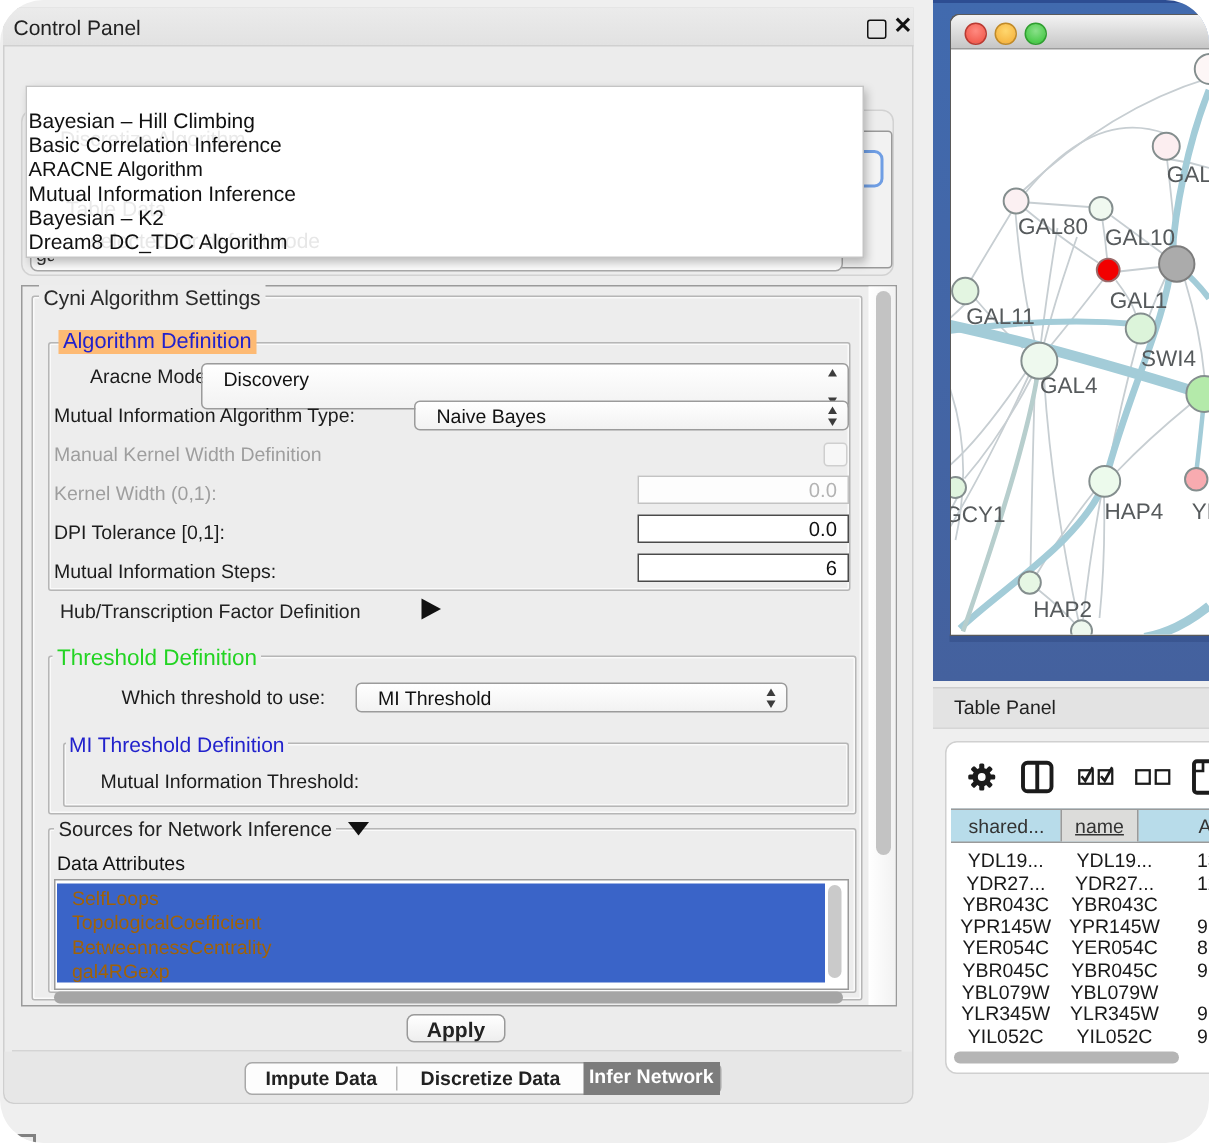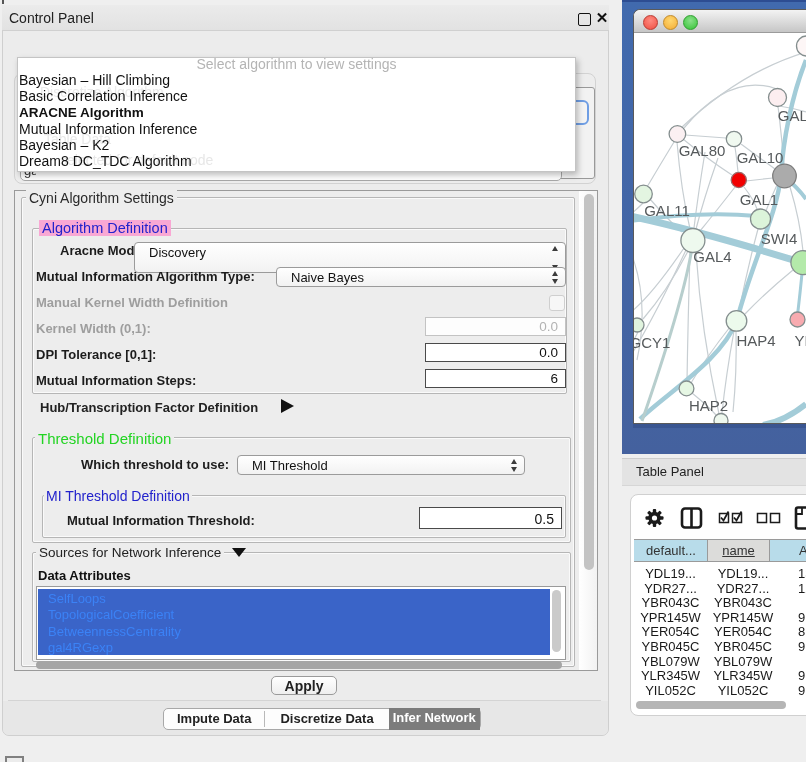--- a/index.html
+++ b/index.html
@@ -1,19 +1,19 @@
 <!DOCTYPE html>
 <html><head>
 <meta charset="utf-8">
 <style>
   html,body{margin:0;padding:0;}
   body{font-family:"Liberation Sans",sans-serif;}
-  #page{position:relative;width:806px;height:762px;background:#efefef;overflow:hidden;}
+  #page{position:relative;width:806px;height:762px;background:#efefef;overflow:hidden;border-radius:29px;}
   .abs{position:absolute;}
-  .b{font-weight:bold;}
+  .b{font-weight:normal;}
   .gray{color:#9e9e9e;}
   .combo{background:linear-gradient(#ffffff,#f2f2f2);border:1px solid #9b9b9b;border-radius:4px;box-sizing:border-box;font-size:13px;color:#111;}
   .combo span{position:absolute;left:14px;top:0;line-height:19px;}
   .combo:before{content:"";position:absolute;right:7px;top:2.5px;width:0;height:0;border-bottom:5px solid #3c3c3c;border-left:3.5px solid transparent;border-right:3.5px solid transparent;}
   .combo:after{content:"";position:absolute;right:7px;bottom:2.5px;width:0;height:0;border-top:5px solid #3c3c3c;border-left:3.5px solid transparent;border-right:3.5px solid transparent;}
   .field{background:#fff;border:1px solid #4a4a4a;box-sizing:border-box;text-align:right;padding-right:7px;font-size:13.5px;line-height:17px;color:#111;}
   .fielddis{background:#fdfdfd;border:1px solid #c3c3c3;box-sizing:border-box;text-align:right;padding-right:7px;font-size:13.5px;line-height:17px;color:#b3b3b3;}
   #tablerows td{padding:0;overflow:hidden;white-space:nowrap;}
 </style>
 </head>
@@ -34,21 +34,21 @@
   <div class="abs" style="left:20px;top:148px;width:542px;height:33px;background:#fdfdfd;border:1px solid #a8a8a8;border-radius:5px;box-sizing:border-box;"></div>
   <div class="abs" style="left:24px;top:168px;width:12px;height:12px;overflow:hidden;"><span style="position:relative;top:-7px;font-size:13px;color:#333;">gal</span></div>
   <div class="abs" style="left:570px;top:100px;width:19px;height:25px;background:#f4f4f4;border:2.5px solid #6f9ee4;border-radius:6px;box-sizing:border-box;"></div>
 
   <div class="abs" style="left:14px;top:190px;width:584px;height:481px;border:1px solid #9a9a9a;background:#ededed;box-sizing:border-box;"></div>
 
   <div class="abs" style="left:21px;top:197px;width:552px;height:468px;border:1px solid #b6b6b6;border-radius:2px;box-shadow:inset 0 0 0 1px #fafafa;"></div>
   <div class="abs" style="left:26px;top:190px;padding:0 3px;background:#ededed;font-size:14px;color:#2a2a2a;">Cyni Algorithm Settings</div>
 
   <div class="abs" style="left:32px;top:228px;width:533px;height:164px;border:1px solid #b6b6b6;border-radius:2px;box-shadow:inset 0 0 0 1px #fafafa;"></div>
-  <div class="abs" style="left:39px;top:220px;padding:0 3px;background:#f9a8d4;font-size:14.5px;color:#2222cc;">Algorithm Definition</div>
+  <div class="abs" style="left:39px;top:220px;padding:0 3px;background:#fdba74;font-size:14.5px;color:#2222cc;">Algorithm Definition</div>
 
   <div class="abs b" style="left:36px;top:243px;font-size:13px;color:#1c1c1c;margin-left:24px;">Aracne Mode:</div>
   <div class="abs combo" style="left:134px;top:242px;width:432px;height:31px;">
       <span>Discovery</span>
     </div>
   <div class="abs b" style="left:36px;top:269px;font-size:13px;color:#1c1c1c;">Mutual Information Algorithm Type:</div>
   <div class="abs combo" style="left:276px;top:267px;width:290px;height:20px;">
       <span>Naive Bayes</span>
     </div>
   <div class="abs b gray" style="left:36px;top:295px;font-size:13px;">Manual Kernel Width Definition</div>
@@ -66,51 +66,49 @@
   <div class="abs" style="left:32px;top:437px;width:537px;height:104px;border:1px solid #b6b6b6;border-radius:2px;box-shadow:inset 0 0 0 1px #fafafa;"></div>
   <div class="abs" style="left:35px;top:430px;padding:0 3px;background:#ededed;font-size:15px;color:#23d423;">Threshold Definition</div>
   <div class="abs b" style="left:81px;top:457px;font-size:13px;color:#1c1c1c;">Which threshold to use:</div>
   <div class="abs combo" style="left:237px;top:455px;width:288px;height:20px;">
       <span>MI Threshold</span>
     </div>
 
   <div class="abs" style="left:42px;top:495px;width:522px;height:41px;border:1px solid #b6b6b6;border-radius:2px;box-shadow:inset 0 0 0 1px #fafafa;"></div>
   <div class="abs" style="left:44px;top:488px;padding:0 2px;background:#ededed;font-size:14px;color:#2222cc;">MI Threshold Definition</div>
   <div class="abs b" style="left:47px;top:513px;font-size:13px;color:#1c1c1c;padding-left:20px;">Mutual Information Threshold:</div>
-  <div class="abs field" style="left:419px;top:507px;width:143px;height:22px;line-height:22px;font-size:14px;">0.5</div>
 
   <div class="abs" style="left:32px;top:552px;width:537px;height:108px;border:1px solid #b6b6b6;border-radius:2px;box-shadow:inset 0 0 0 1px #fafafa;"></div>
   <div class="abs" style="left:36px;top:545px;padding:0 3px;background:#ededed;font-size:13.5px;color:#222;">Sources for Network Inference</div>
   <div class="abs" style="left:232px;top:548px;width:0;height:0;border-top:9px solid #111;border-left:7.5px solid transparent;border-right:7.5px solid transparent;"></div>
   <div class="abs b" style="left:38px;top:568px;font-size:13px;color:#111;">Data Attributes</div>
 
   <div class="abs" style="left:36px;top:586px;width:530px;height:74px;border:1px solid #9a9a9a;background:#fff;box-sizing:border-box;overflow:hidden;">
     <div style="position:absolute;left:1px;top:2px;width:512px;height:66px;background:#3a64c8;"></div>
-    <div style="position:absolute;left:11px;top:4px;font-size:13px;color:#3b82f6;line-height:16.3px;">SelfLoops<br>TopologicalCoefficient<br>BetweennessCentrality<br>gal4RGexp</div>
+    <div style="position:absolute;left:11px;top:4px;font-size:13px;color:#a16207;line-height:16.3px;">SelfLoops<br>TopologicalCoefficient<br>BetweennessCentrality<br>gal4RGexp</div>
     <div style="position:absolute;left:515px;top:3px;width:9px;height:62px;background:#cacaca;border-radius:5px;"></div>
   </div>
 
   <div class="abs" style="left:36px;top:661px;width:526px;height:8px;background:#a5a5a5;border-radius:4px;"></div>
 
   <div class="abs" style="left:579px;top:191px;width:18px;height:479px;background:linear-gradient(90deg,#ffffff,#f2f2f2);"></div>
   <div class="abs" style="left:584px;top:194px;width:10px;height:376px;background:#c3c3c3;border-radius:5px;"></div>
 
   <div class="abs" style="left:3px;top:701px;width:605px;height:34px;background:#e7e7e7;border-radius:0 0 7px 7px;"></div>
   <div class="abs" style="left:8px;top:700px;width:593px;height:1px;background:#d4d4d4;"></div>
   <div class="abs" style="left:271px;top:676px;width:66px;height:19px;background:linear-gradient(#ffffff,#eeeeee);border:1px solid #9a9a9a;border-radius:5px;line-height:19px;text-align:center;font-size:14px;font-weight:bold;color:#222;box-sizing:border-box;">Apply</div>
 
   <div id="bottabs" class="abs" style="left:163px;top:708px;height:20px;border:1px solid #a8a8a8;border-radius:5px;background:#fdfdfd;display:flex;font-size:13px;font-weight:bold;color:#222;">
     <div style="padding:0 13px;line-height:20px;">Impute Data</div>
     <div style="width:1px;background:#b9b9b9;margin:2px 0;"></div>
     <div style="padding:0 15px;line-height:20px;">Discretize Data</div>
     <div style="padding:0 4px;line-height:20px;background:#7c7c7c;color:#fff;margin:-1px 0;">Infer Network</div>
   </div>
 
   <div class="abs" style="left:17px;top:57px;width:559px;height:115px;background:#fff;border:1px solid #c4c4c4;box-shadow:2px 3px 6px rgba(0,0,0,0.25);box-sizing:border-box;"></div>
-  <div class="abs" style="left:17px;top:57px;width:559px;height:15px;line-height:15px;text-align:center;font-size:14px;color:#b4b4b4;">Select algorithm to view settings</div>
   <div class="abs" style="left:40px;top:84px;font-size:14px;color:#e9e9e9;">Discretize Algorithm</div>
   <div class="abs" style="left:44px;top:131px;font-size:14px;color:#e9e9e9;">Table Data</div>
   <div class="abs" style="left:60px;top:152px;font-size:14px;color:#e7e7e7;">selected for default node</div>
   <div class="abs" style="left:19px;top:72px;font-size:14px;color:#111;line-height:16px;">
     Bayesian – Hill Climbing<br>
     Basic Correlation Inference<br>
     <span class="b" style="font-size:13.5px;">ARACNE Algorithm</span><br>
     Mutual Information Inference<br>
     Bayesian – K2<br>
     Dream8 DC_TDC Algorithm
@@ -236,22 +234,22 @@
       <path d="M104,23.5 L106.5,26.5 L111.5,17.5" stroke-width="1.8"></path>
       <rect x="127.5" y="19.5" width="9" height="9" stroke-width="1.5"></rect>
       <rect x="140.5" y="19.5" width="9" height="9" stroke-width="1.5"></rect>
     </g>
 
     <rect x="166" y="13.5" width="18" height="21" rx="2" fill="none" stroke="#1b1b1b" stroke-width="2.6"></rect>
     <path d="M166,20 h6 v-7" fill="none" stroke="#1b1b1b" stroke-width="1.8"></path>
   </svg>
 
   <div class="abs" style="left:634px;top:539px;width:172px;height:23px;background:#b8dcea;border-top:1px solid #9a9a9a;border-bottom:1px solid #9a9a9a;box-sizing:border-box;"></div>
-  <div class="abs" style="left:635px;top:539px;width:72px;height:23px;line-height:23px;text-align:center;font-size:13px;color:#333;">default...</div>
-  <div class="abs" style="left:707px;top:540px;width:63px;height:21px;background:#dcdcda;line-height:21px;text-align:center;font-size:13px;color:#333;border-left:1px solid #9a9a9a;border-right:1px solid #9a9a9a;box-sizing:border-box;text-decoration:underline;">name</div>
+  <div class="abs" style="left:635px;top:539px;width:72px;height:23px;line-height:23px;text-align:center;font-size:13px;color:#333;">shared...</div>
+  <div class="abs" style="left:707px;top:540px;width:52px;height:21px;background:#dcdcda;line-height:21px;text-align:center;font-size:13px;color:#333;border-left:1px solid #9a9a9a;border-right:1px solid #9a9a9a;box-sizing:border-box;text-decoration:underline;">name</div>
   <div class="abs" style="left:780px;top:540px;width:26px;height:21px;overflow:hidden;line-height:21px;font-size:13px;color:#333;"><span style="margin-left:19px;">Avera</span></div>
 
   <div class="abs" id="tablerows" style="left:634px;top:567px;width:180px;height:132px;overflow:hidden;font-size:13px;color:#1a1a1a;">
     <table style="border-collapse:collapse;font-size:13px;line-height:14.6px;color:#1a1a1a;table-layout:fixed;width:260px;">
       <tbody>
           <tr style="height:14.6px;">
             <td style="width:73px;text-align:center;">YDL19...</td>
             <td style="width:72px;text-align:center;">YDL19...</td>
             <td style="width:115px;text-align:left;padding-left:19px;">13.4535</td>
           </tr>

